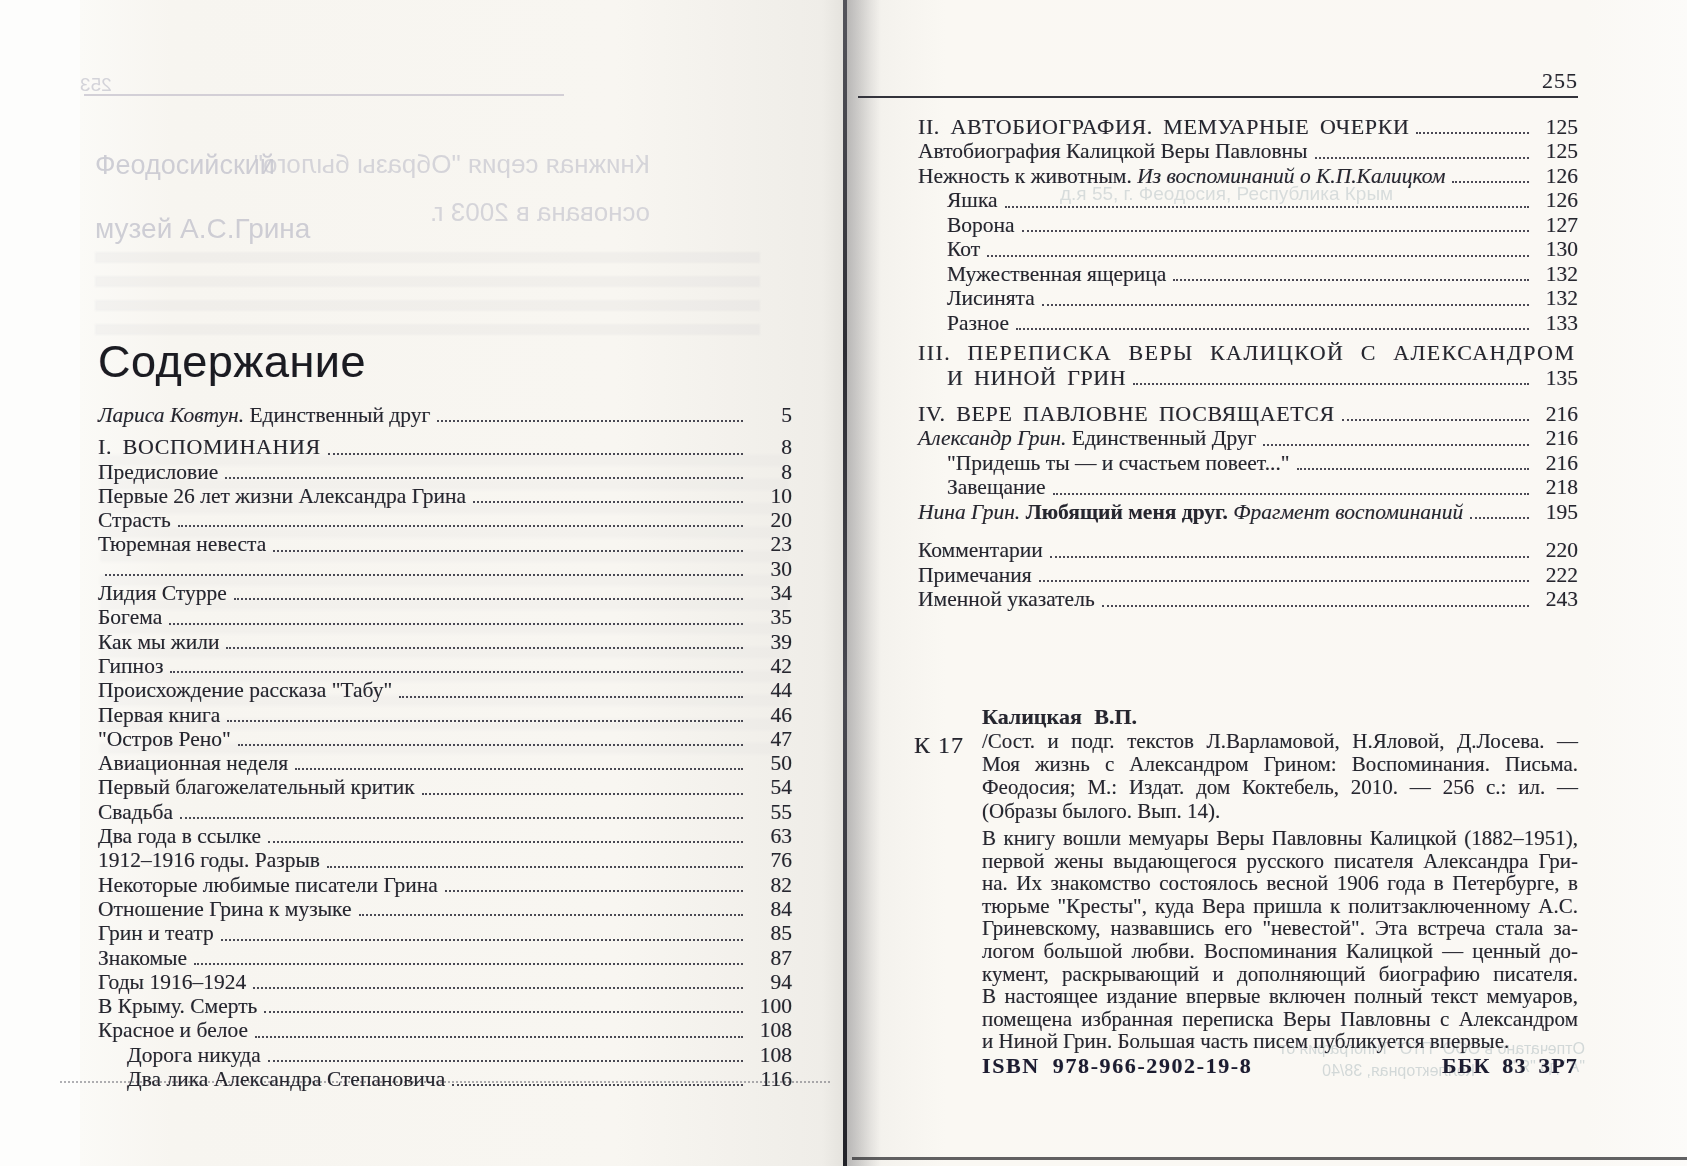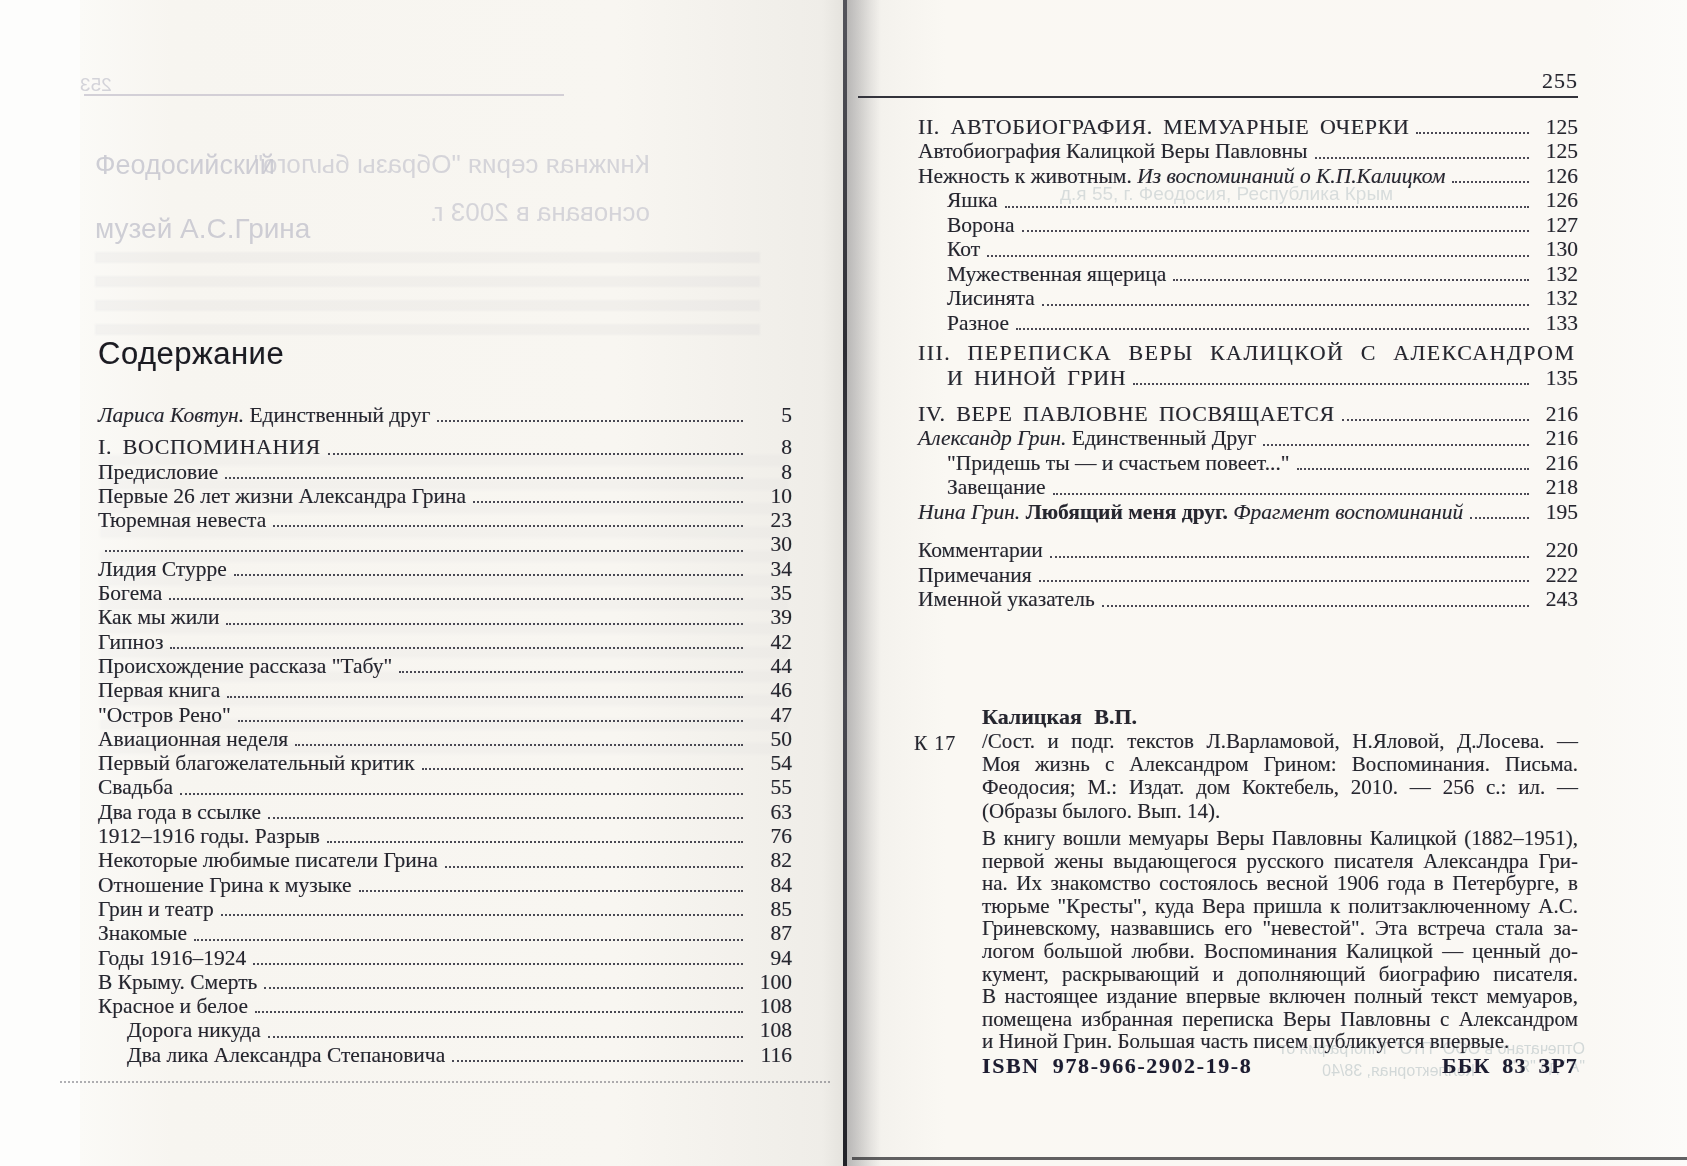--- a/index.html
+++ b/index.html
@@ -29,27 +29,27 @@
   .lbl{white-space:nowrap;}
   .ind .lbl{padding-left:29px;}
   .h .lbl{font-size:22px;letter-spacing:.6px;word-spacing:4.5px;}
   .stretch .lbl{word-spacing:9.5px;letter-spacing:1.4px;}
   .lead{flex:1;min-width:14px;border-bottom:2px dotted rgba(42,42,55,.85);
         align-self:flex-end;margin:0 3px 5px 7px;}
   .pg{min-width:46px;text-align:right;white-space:nowrap;}
   .noleadfill{flex:1;}
   
   #contents-heading{position:absolute;left:98px;top:336px;
-    font-family:"Liberation Sans",sans-serif;font-size:31px;color:#1b1b21;letter-spacing:.5px;}
+    font-family:"Liberation Sans",sans-serif;font-size:45px;color:#1b1b21;letter-spacing:.5px;}
   #right-folio{position:absolute;left:918px;top:68px;width:660px;text-align:right;
     font-size:22px;letter-spacing:1px;}
   #right-header-rule{position:absolute;left:858px;top:96px;width:720px;height:2px;background:#33333b;}
   
   #catalog-author{position:absolute;left:982px;top:704px;font-size:22px;font-weight:bold;word-spacing:7px;}
-  #catalog-code{position:absolute;left:914px;top:732px;font-size:20px;letter-spacing:1px;}
+  #catalog-code{position:absolute;left:914px;top:732px;font-size:24px;letter-spacing:1px;}
   #catalog-ref{position:absolute;left:982px;top:730px;width:596px;font-size:21px;line-height:23.2px;}
   #catalog-annotation{position:absolute;left:982px;top:827px;width:596px;font-size:21px;line-height:22.6px;}
   .jline{text-align:justify;text-align-last:justify;white-space:normal;}
   .jline.last{text-align-last:auto;}
   #isbn-row{position:absolute;left:982px;top:1053px;width:596px;display:flex;
     justify-content:space-between;align-items:baseline;font-size:22px;font-weight:bold;}
   #isbn-text{letter-spacing:1.6px;word-spacing:6px;color:#1c1c30;}
   #bbk-text{letter-spacing:1.2px;word-spacing:5px;color:#1c1c30;}
   
   .ghost{position:absolute;color:#c7c7d0;filter:blur(.4px);
@@ -109,20 +109,25 @@
         <span class="lbl"><span style="font-style: normal;">Предисловие</span></span>
         <span class="lead"></span>
         <span class="pg">8</span>
       </div>
       <div class="row">
         <span class="lbl"><span style="font-style: normal;">Первые 26 лет жизни Александра Грина</span></span>
         <span class="lead"></span>
         <span class="pg">10</span>
       </div>
       <div class="row">
+        <span class="lbl"><span style="font-style: normal;">Страсть</span></span>
+        <span class="lead"></span>
+        <span class="pg">20</span>
+      </div>
+      <div class="row">
         <span class="lbl"><span style="font-style: normal;">Тюремная невеста</span></span>
         <span class="lead"></span>
         <span class="pg">23</span>
       </div>
       <div class="row">
         <span class="lead"></span>
         <span class="pg">30</span>
       </div>
       <div class="row">
         <span class="lbl"><span style="font-style: normal;">Лидия Стурре</span></span>

